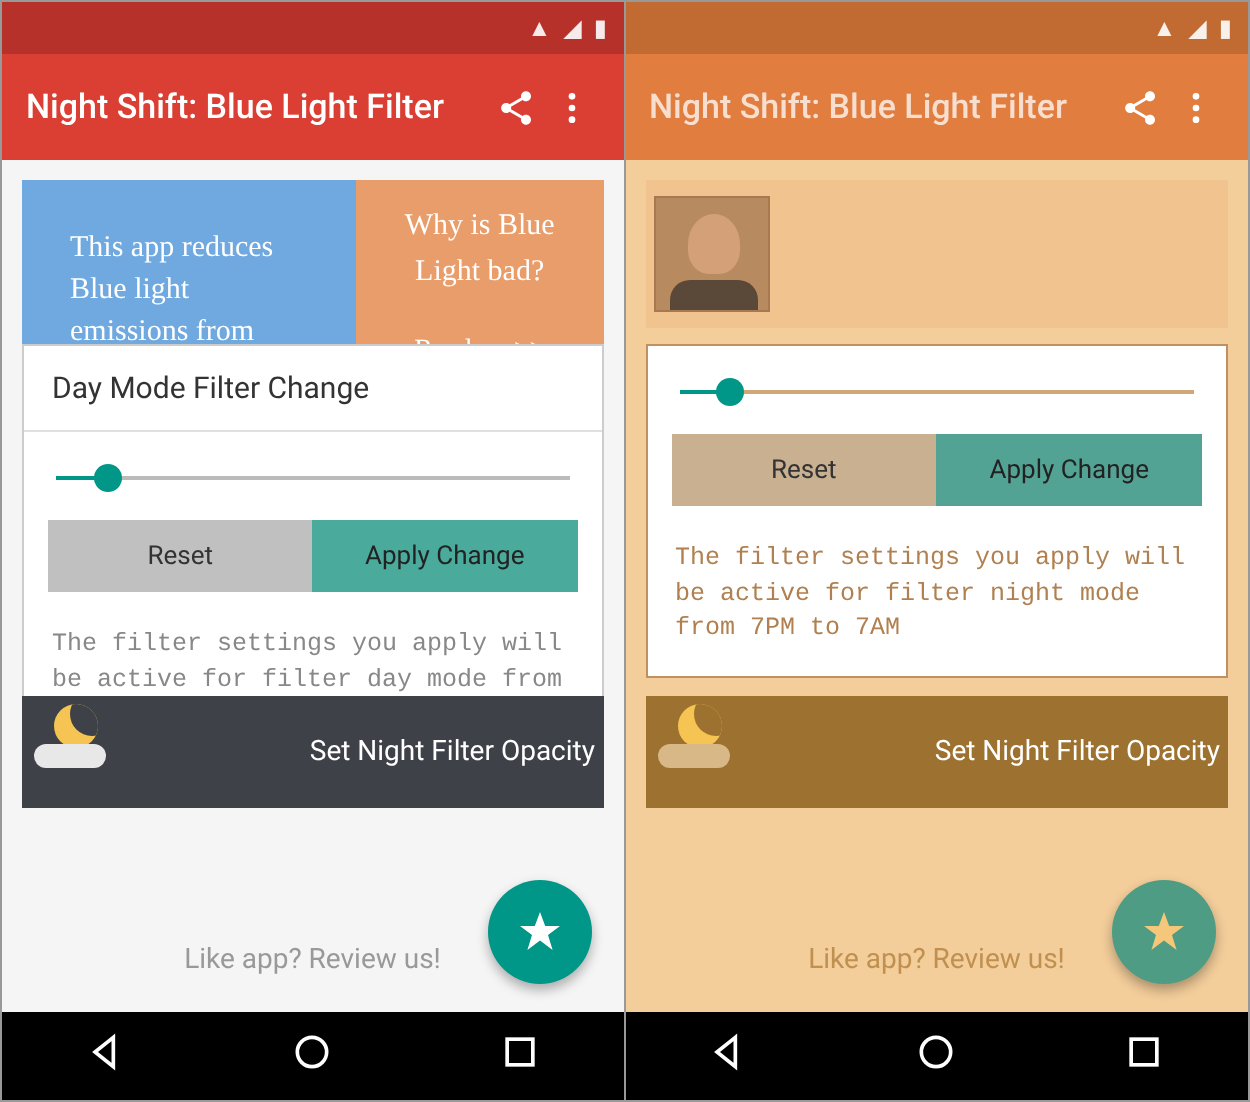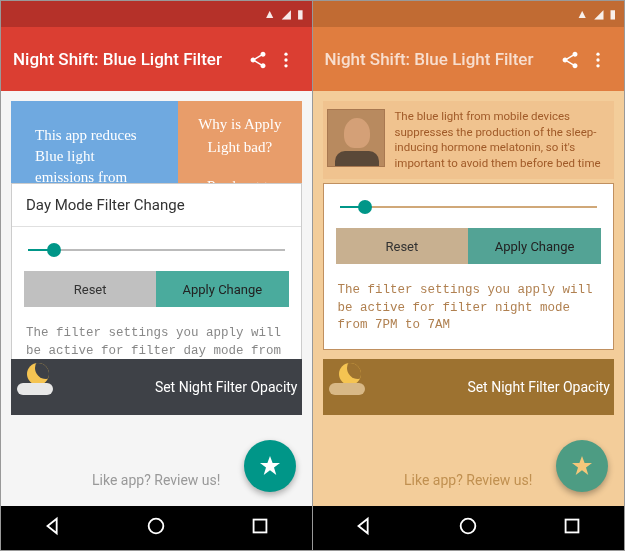--- a/index.html
+++ b/index.html
@@ -3,21 +3,21 @@
 <meta charset="utf-8">
 <style>
 * { box-sizing: border-box; margin: 0; padding: 0; }
 body { font-family: Roboto, Arial, sans-serif; background: #fff; width: 625px; height: 551px; overflow: hidden; border: 1px solid #999; }
 .container { display: flex; width: 100%; height: 100%; }
 .phone { width: 50%; height: 100%; display: flex; flex-direction: column; position: relative; }
 .phone.left { border-right: 1px solid #999; }
 .status-bar { height: 26px; background: #b53129; display: flex; justify-content: flex-end; align-items: center; padding: 0 8px; gap: 6px; }
 .phone.right .status-bar { background: #c16b33; }
 .status-icon { color: #fff; font-size: 12px; opacity: 0.9; }
-.app-bar { height: 64px; display: flex; align-items: center; padding: 0 12px; color: #fff; font-size: 17px; font-weight: 500; }
+.app-bar { height: 53px; display: flex; align-items: center; padding: 0 12px; color: #fff; font-size: 17px; font-weight: 500; }
 .phone.left .app-bar { background: #db3e32; }
 .phone.right .app-bar { background: #e07d3f; }
 .app-bar-title { flex: 1; }
 .phone.right .app-bar-title { opacity: 0.75; }
 .app-bar-icon { width: 28px; text-align: center; cursor: pointer; }
 .app-bar-icon svg { fill: #fff; width: 20px; height: 20px; vertical-align: middle; }
 .content { flex: 1; position: relative; overflow: hidden; }
 .phone.left .content { background: #f5f5f5; }
 .phone.right .content { background: #f3cd9a; }
 .info-row { display: flex; margin: 10px 10px 0 10px; gap: 0; }
@@ -91,21 +91,21 @@
             <circle cx="12" cy="5" r="2"></circle>
             <circle cx="12" cy="12" r="2"></circle>
             <circle cx="12" cy="19" r="2"></circle>
           </svg>
       </div>
     </div>
     <div class="content">
       <div class="info-row">
         <div class="info-blue">This app reduces Blue light emissions from your mobile</div>
         <div class="info-orange">
-          <div>Why is Apply Light bad?</div>
+          <div>Why is Blue Light bad?</div>
           <div class="readon">Read on &gt;&gt;</div>
         </div>
       </div>
       <div class="card">
         <div class="card-header">Day Mode Filter Change</div>
         <div class="slider-area">
           <div class="slider-track">
             <div class="slider-fill" style="width:10%"></div>
             <div class="slider-thumb" style="left:10%"></div>
           </div>
@@ -165,21 +165,20 @@
             <circle cx="12" cy="19" r="2"></circle>
           </svg>
       </div>
     </div>
     <div class="content">
       <div class="testimonial">
         <div class="avatar">
           <div class="avatar-head"></div>
             <div class="avatar-body"></div>
         </div>
-        <div class="testimonial-text">The blue light from mobile devices suppresses the production of the sleep-inducing hormone melatonin, so it's important to avoid them before bed time</div>
       </div>
       <div class="card">
         <div class="slider-area">
           <div class="slider-track">
             <div class="slider-fill" style="width:10%"></div>
             <div class="slider-thumb" style="left:10%"></div>
           </div>
         </div>
         <div class="button-row">
           <div class="btn btn-reset">Reset</div>

